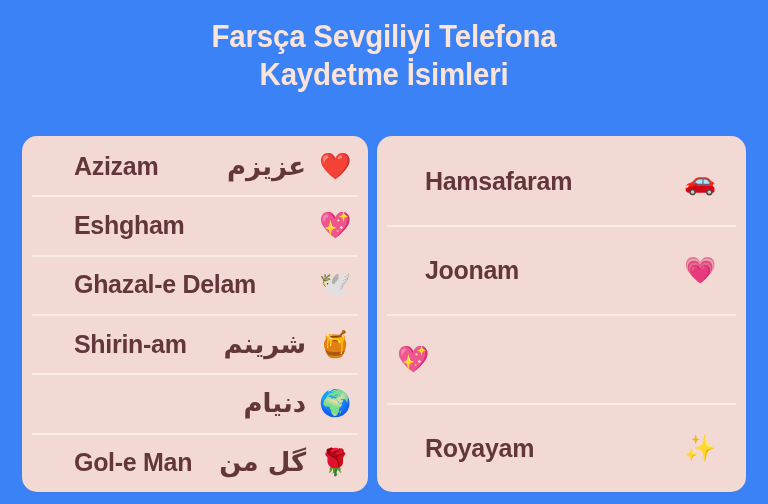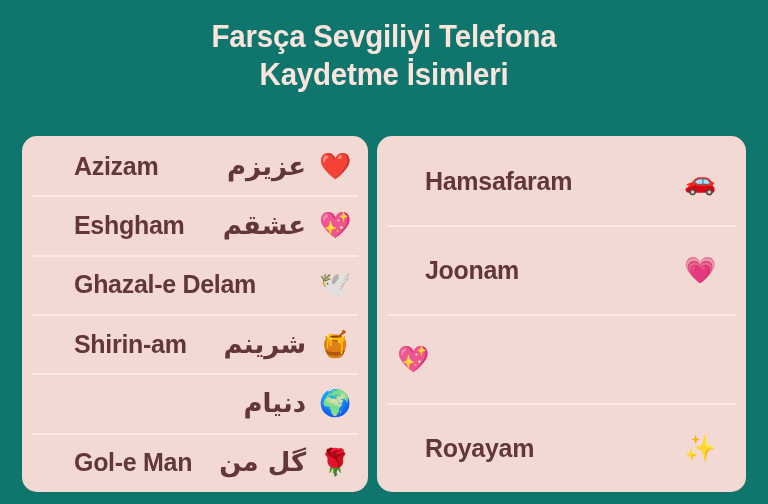--- a/index.html
+++ b/index.html
@@ -11,21 +11,21 @@
     height: 504px;
     overflow: hidden;
     background: #cda19c;
     font-family: "Liberation Sans", sans-serif;
     -webkit-font-smoothing: antialiased;
   }
   .poster {
     position: relative;
     width: 768px;
     height: 504px;
-    background: #0f766e;
+    background: #3b82f6;
     box-sizing: border-box;
   }
 
   
   .title-block {
     position: absolute;
     left: 0;
     top: 18px;
     width: 768px;
     text-align: center;
@@ -157,21 +157,20 @@
   <div class="cards">
 
     <div class="card card-left">
       <div class="row">
         <span class="name">Azizam</span>
         <span class="farsi">عزیزم</span>
         <span class="emoji">❤️</span>
       </div>
       <div class="row">
         <span class="name">Eshgham</span>
-        <span class="farsi">عشقم</span>
         <span class="emoji">💖</span>
       </div>
       <div class="row">
         <span class="name">Ghazal-e Delam</span>
         <span class="farsi"></span>
         <span class="emoji">🕊️</span>
       </div>
       <div class="row">
         <span class="name">Shirin-am</span>
         <span class="farsi">شرینم</span>

